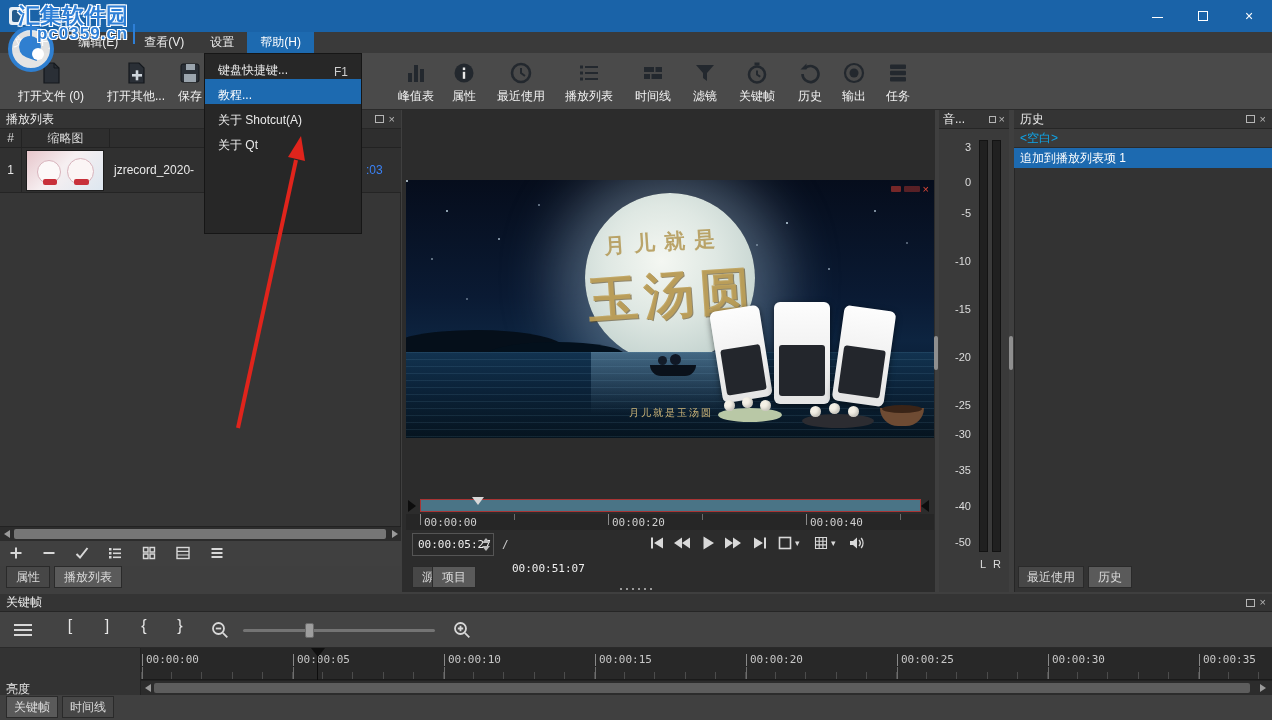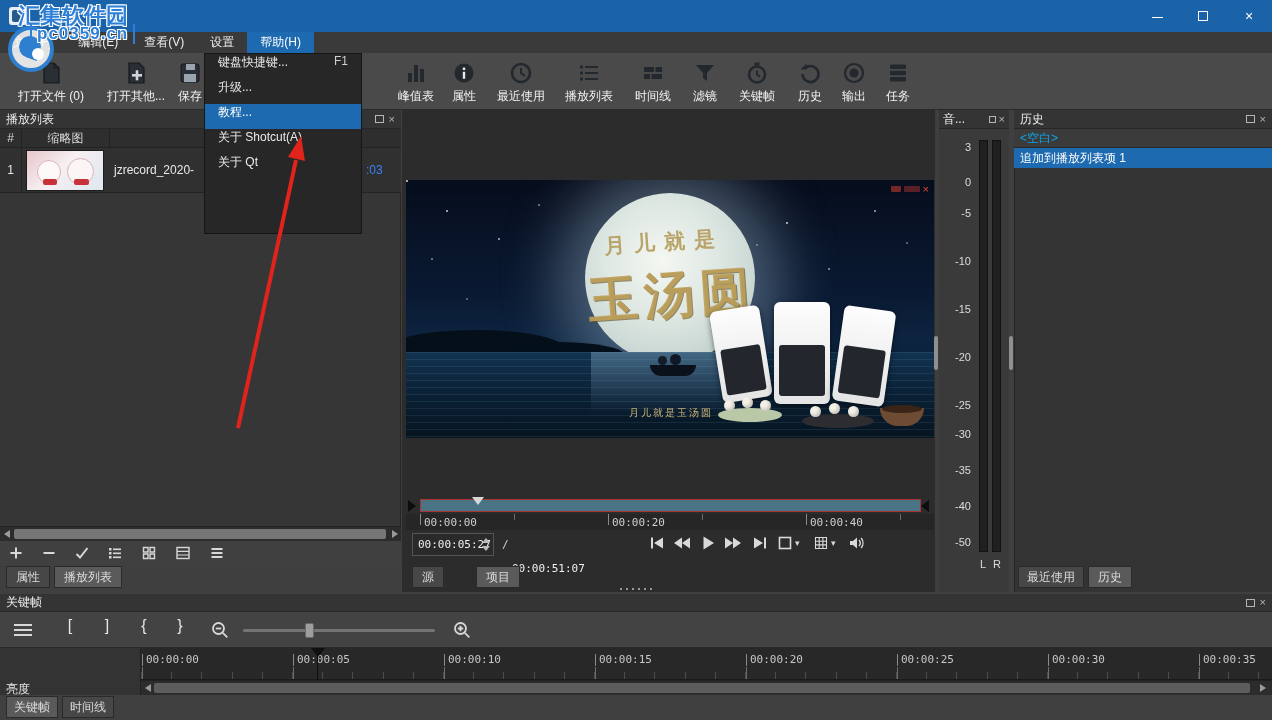--- a/index.html
+++ b/index.html
@@ -7,21 +7,21 @@
   #stage{position:relative;width:1272px;height:720px;background:#3f3f3f;overflow:hidden;color:#e6e6e6;font-size:12px}
   .abs{position:absolute}
   .txt{white-space:nowrap}
   .mono{font-family:"DejaVu Sans Mono","Liberation Mono",monospace}
   .hdr{position:absolute;background:#343434;border-bottom:1px solid #262626;display:flex;align-items:center;padding:0 6px;font-size:12px;color:#ececec}
   .hicons{margin-left:auto;display:flex;align-items:center;gap:5px}
   .fl{width:9px;height:8px;border:1px solid #b5b5b5;display:inline-block}
   .cl{color:#b5b5b5;font-size:11px;line-height:9px}
   .tab{position:absolute;background:#474747;border:1px solid #2a2a2a;color:#dcdcdc;display:flex;align-items:center;justify-content:center;font-size:12px}
   .tab.sel{background:#5a5a5a}
-  .mi{height:25px;display:flex;align-items:flex-start;padding:0 13px;font-size:12px;color:#eaeaea}
+  .mi{height:25px;display:flex;align-items:flex-end;padding:0 13px;font-size:12px;color:#eaeaea}
   .mi.hl{background:#1d6ab0;color:#fff}
   .tbtn{display:flex;flex-direction:column;align-items:center;justify-content:center;gap:2px}
   .tlabel{font-size:12px;color:#f2f2f2;white-space:nowrap}
   .ticon{width:26px;height:26px;display:block}
   .mitem{display:flex;align-items:center;padding:0 13px;height:21px;color:#eee}
   .mitem.active{background:#1d6ab0;color:#fff}
   .dbl{position:absolute;width:30px;text-align:right;font-size:11px;color:#dcdcdc}
   .tri-l{width:0;height:0;border-top:4px solid transparent;border-bottom:4px solid transparent;border-right:6px solid #9a9a9a}
   .tri-r{width:0;height:0;border-top:4px solid transparent;border-bottom:4px solid transparent;border-left:6px solid #9a9a9a}
   .pkg{position:absolute;background:linear-gradient(180deg,#fdfdfd,#e4e4e4);border-radius:6px;box-shadow:0 2px 6px rgba(0,0,0,.55)}
@@ -336,21 +336,21 @@
     <span style="color:#d9d9d9;font-size:9px">▾</span>
   </span>
   <span class="abs" style="left:848px;top:535px;width:18px;height:16px"><svg viewBox="0 0 18 16">
         <path d="M2 6v4h3l4 3.5V2.5L5 6z" fill="#d9d9d9"></path>
         <path d="M11 5a4.5 4.5 0 0 1 0 6M13.2 3a8 8 0 0 1 0 10" fill="none" stroke="#d9d9d9" stroke-width="1.4"></path>
       </svg></span>
 
   <div class="tab" style="left:412px;top:566px;width:32px;height:22px">
       <span>源</span>
     </div>
-  <div class="tab sel" style="left:476px;top:566px;width:44px;height:22px">
+  <div class="tab sel" style="left:432px;top:566px;width:44px;height:22px">
       <span>项目</span>
     </div>
 
   <div class="abs" style="left:618px;top:587px;width:36px;height:4px;background-image:radial-gradient(circle,#9a9a9a 1px,transparent 1.4px);background-size:6px 4px"></div>
 
   <div class="abs" style="left:934px;top:336px;width:4px;height:34px;background:#8f8f8f;border-radius:2px"></div>
   <div class="abs" style="left:1009px;top:336px;width:4px;height:34px;background:#8f8f8f;border-radius:2px"></div>
 
   <div class="abs" style="left:939px;top:110px;width:70px;height:482px;background:#3a3a3a"></div>
   <div class="hdr" style="left:939px;top:110px;width:70px;height:19px;padding:0 4px">
@@ -462,23 +462,20 @@
     </div>
   <div class="tab" style="left:62px;top:696px;width:52px;height:22px">
       <span>时间线</span>
     </div>
 
   <div class="abs" style="left:204px;top:53px;width:158px;height:181px;background:#272727;border:1px solid #161616;z-index:110">
     <div class="mi">
       <span>键盘快捷键...</span>
       <span style="margin-left:auto;color:#cfcfcf">F1</span>
     </div>
-    <div class="mi">
-        <span>升级...</span>
-      </div>
     <div class="mi hl">
         <span>教程...</span>
       </div>
     <div class="mi">
         <span>关于 Shotcut(A)</span>
       </div>
     <div class="mi">
         <span>关于 Qt</span>
       </div>
   </div>

